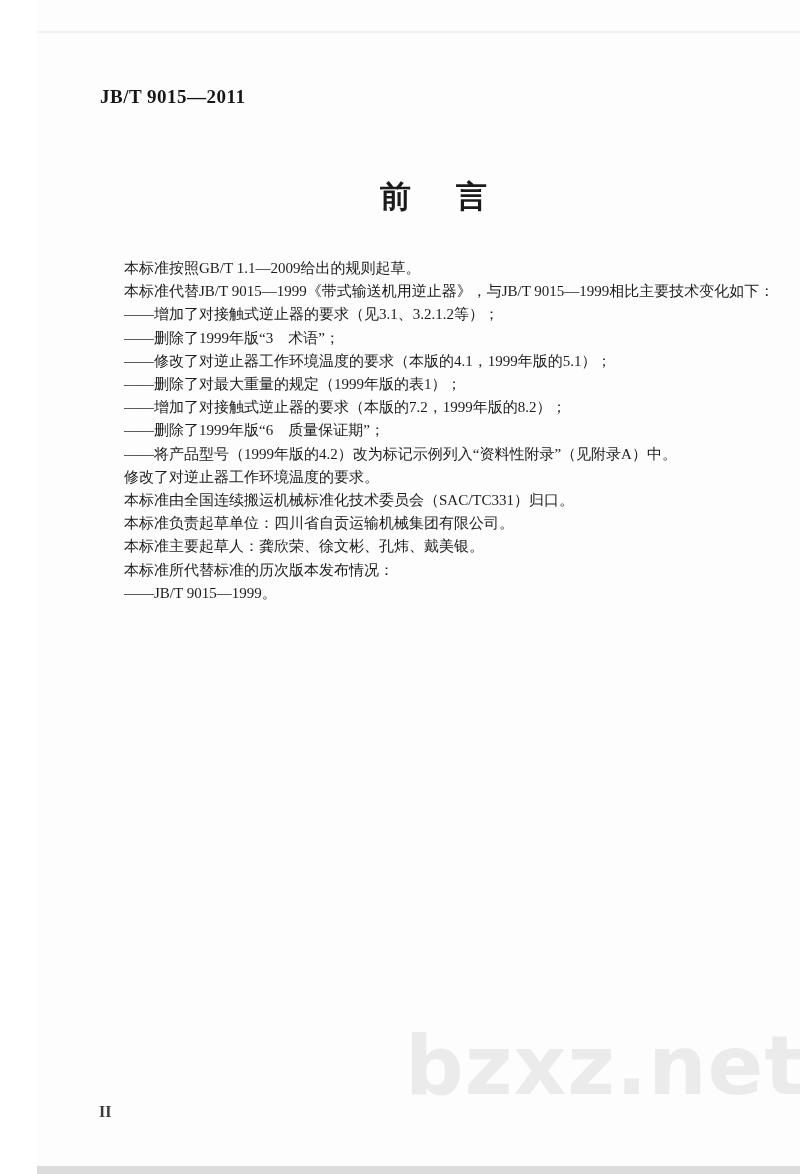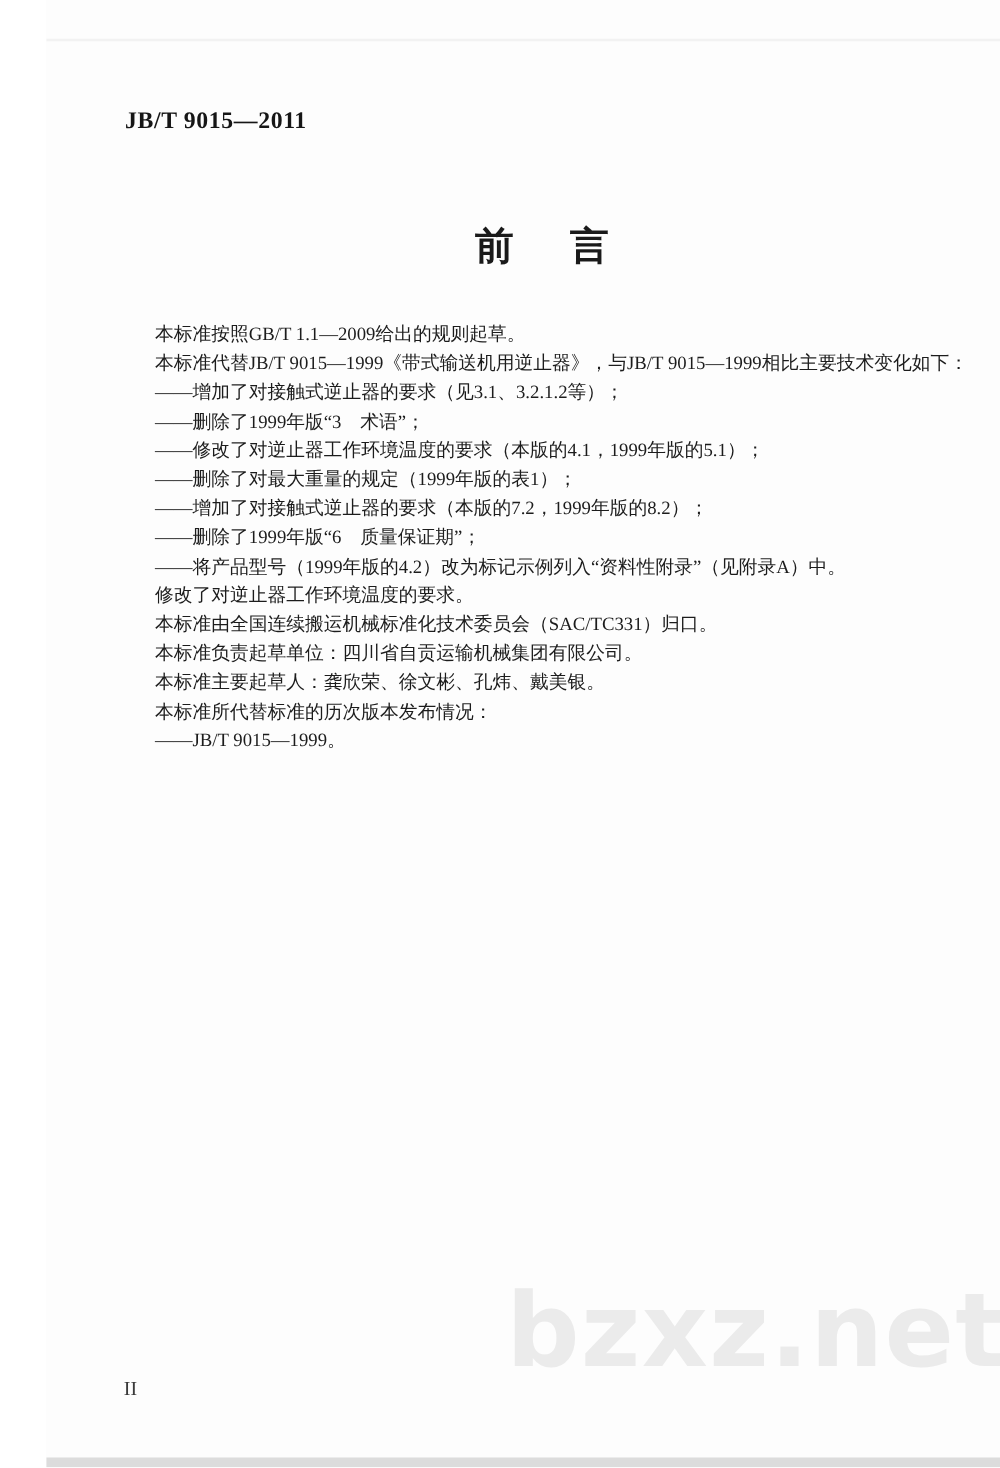--- a/index.html
+++ b/index.html
@@ -79,21 +79,21 @@
     font-weight: bold;
     color: #ebebeb;
     letter-spacing: 1px;
     white-space: nowrap;
     user-select: none;
   }
   .page-number {
     position: absolute;
     left: 62px; top: 1103px;
     font-size: 16px;
-    font-weight: normal;
+    font-weight: bold;
     color: #3a3a3a;
   }
 </style>
 </head>
 <body>
 
 <div class="page">
 
   <div class="scan-line-top"></div>
   <div class="scan-line-right"></div>

